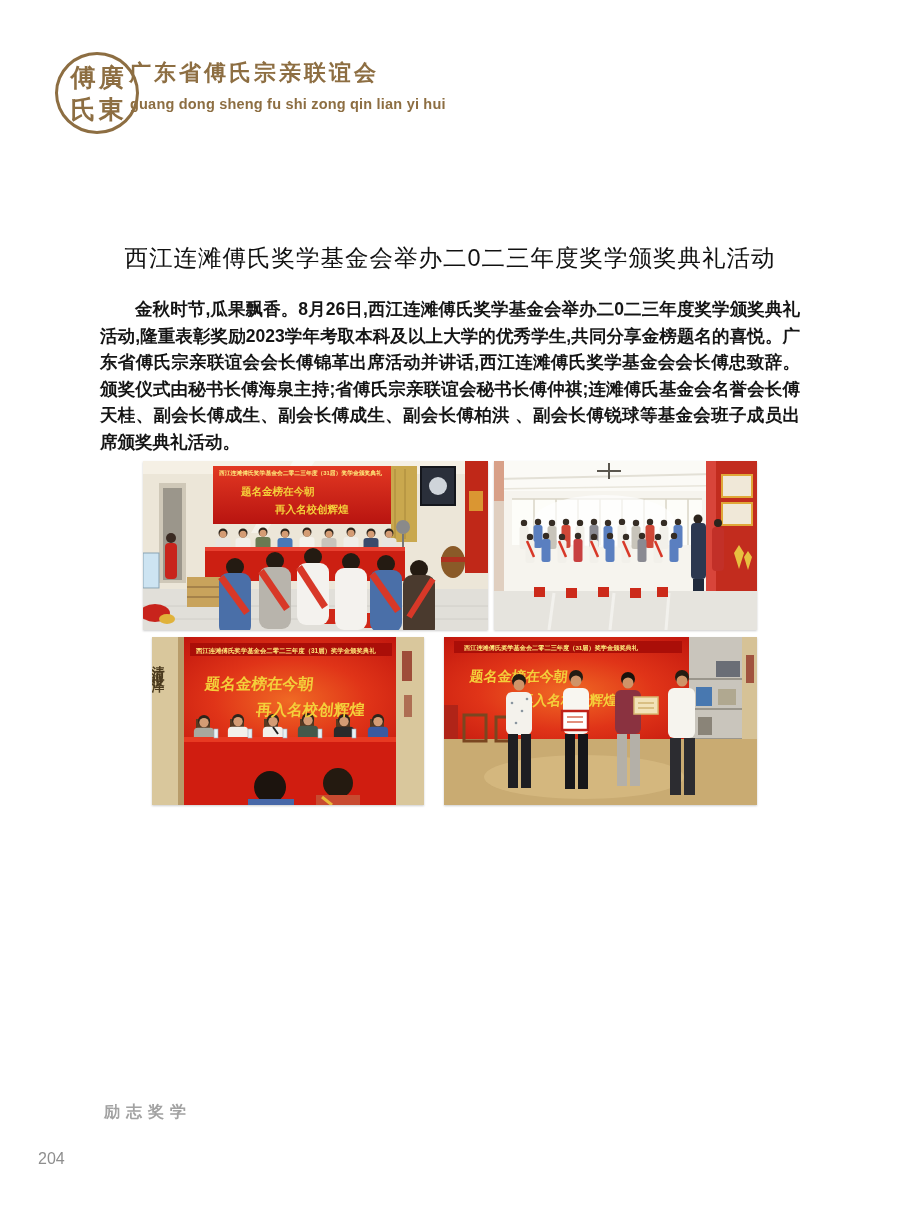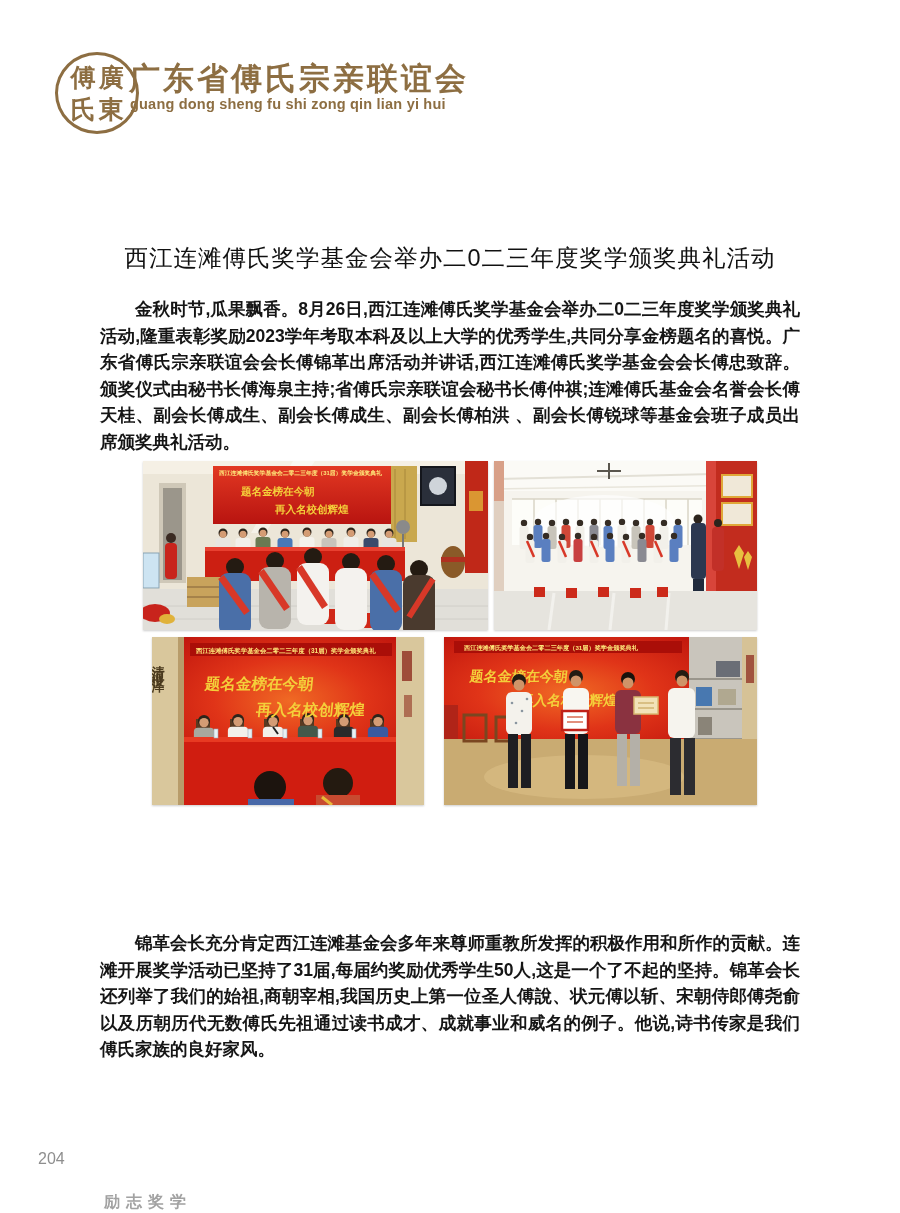--- a/index.html
+++ b/index.html
@@ -24,21 +24,21 @@
     display: flex; align-items: center; justify-content: center;
     gap: 2px;
     color: #8d6e42;
   }
   .seal-col {
     width: 1.05em; font-size: 25px; line-height: 1.3;
     font-weight: 700; word-break: break-all; text-align: center;
   }
   .org-name {
     position: absolute; left: 129px; top: 50px;
-    font-size: 31px; font-weight: 700; color: #8d6e42;
+    font-size: 22px; font-weight: 700; color: #8d6e42;
     letter-spacing: 3px; white-space: nowrap;
   }
   .org-pinyin {
     position: absolute; left: 130px; top: 88px;
     font-size: 14.5px; font-weight: 700; color: #8d6e42;
     letter-spacing: 0.2px; white-space: nowrap;
   }
 
   
   .article-title {
@@ -72,21 +72,21 @@
   .photo-2 { left: 494px; top: 453px; width: 263px; height: 169px; }
   .photo-3 { left: 152px; top: 629px; width: 272px; height: 168px; }
   .photo-4 { left: 444px; top: 629px; width: 313px; height: 168px; }
 
   
   .footer-pagenum {
     position: absolute; left: 38px; top: 1142px;
     font-size: 16px; color: #8e8e8e; font-weight: 500;
   }
   .footer-section {
-    position: absolute; left: 104px; top: 1184px;
+    position: absolute; left: 104px; top: 1094px;
     font-size: 16px; color: #a2a2a2; font-weight: 600;
     letter-spacing: 6px;
   }
 
   .svg-defs { position: absolute; width: 0; height: 0; overflow: hidden; }
 </style>
 </head>
 <body>
 
 <svg class="svg-defs" aria-hidden="true">
@@ -124,21 +124,20 @@
   <div class="seal">
     <div class="seal-col">傅氏</div>
     <div class="seal-col">廣東</div>
   </div>
   <div class="org-name">广东省傅氏宗亲联谊会</div>
   <div class="org-pinyin">guang dong sheng fu shi zong qin lian yi hui</div>
 
   <div class="article-subtitle">西江连滩傅氏奖学基金会举办二0二三年度奖学颁奖典礼活动</div>
 
   <p class="body-para para-1">金秋时节,瓜果飘香。8月26日,西江连滩傅氏奖学基金会举办二0二三年度奖学颁奖典礼活动,隆重表彰奖励2023学年考取本科及以上大学的优秀学生,共同分享金榜题名的喜悦。广东省傅氏宗亲联谊会会长傅锦革出席活动并讲话,西江连滩傅氏奖学基金会会长傅忠致辞。颁奖仪式由秘书长傅海泉主持;省傅氏宗亲联谊会秘书长傅仲祺;连滩傅氏基金会名誉会长傅天桂、副会长傅成生、副会长傅成生、副会长傅柏洪 、副会长傅锐球等基金会班子成员出席颁奖典礼活动。</p>
-  <p class="body-para para-3">锦革会长充分肯定西江连滩基金会多年来尊师重教所发挥的积极作用和所作的贡献。连滩开展奖学活动已坚持了31届,每届约奖励优秀学生50人,这是一个了不起的坚持。锦革会长还列举了我们的始祖,商朝宰相,我国历史上第一位圣人傅說、状元傅以斩、宋朝侍郎傅尧俞以及历朝历代无数傅氏先祖通过读书成才、成就事业和威名的例子。他说,诗书传家是我们傅氏家族的良好家风。</p>
 
   <div class="photo photo-1">
     <svg viewBox="0 0 345 169" preserveAspectRatio="none">
 
       <rect width="345" height="132" fill="#ece6d8"></rect>
       <rect width="345" height="13" fill="#f5f0e5"></rect>
       <rect y="128" width="345" height="41" fill="#e1dfd9"></rect>
       <line x1="0" y1="145" x2="345" y2="145" stroke="#d0cec8" stroke-width="1"></line>
       <line x1="0" y1="158" x2="345" y2="158" stroke="#d0cec8" stroke-width="1"></line>
 

